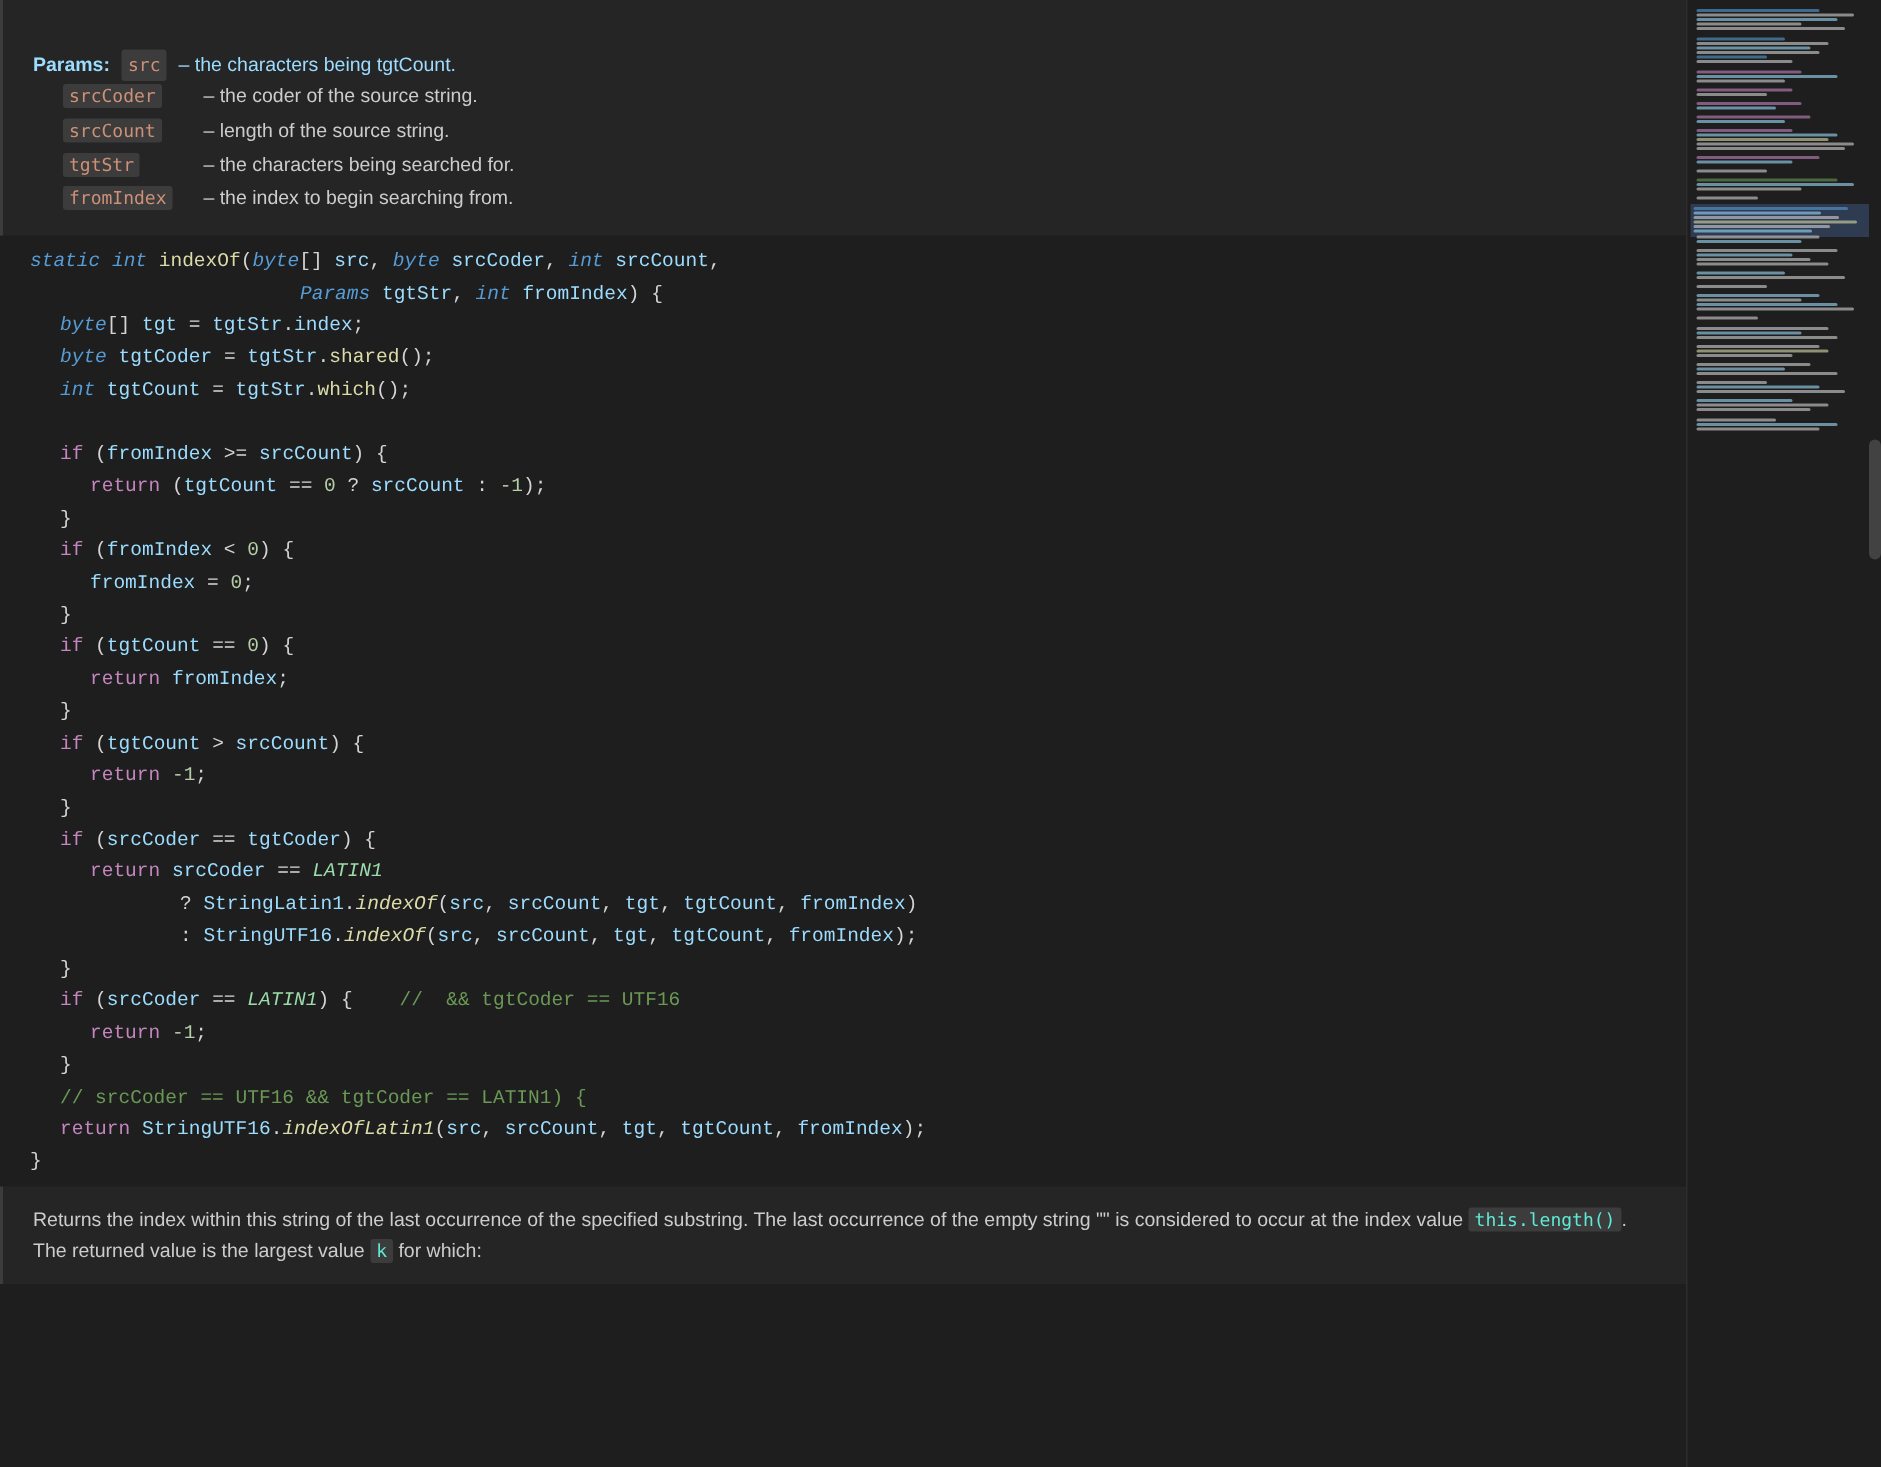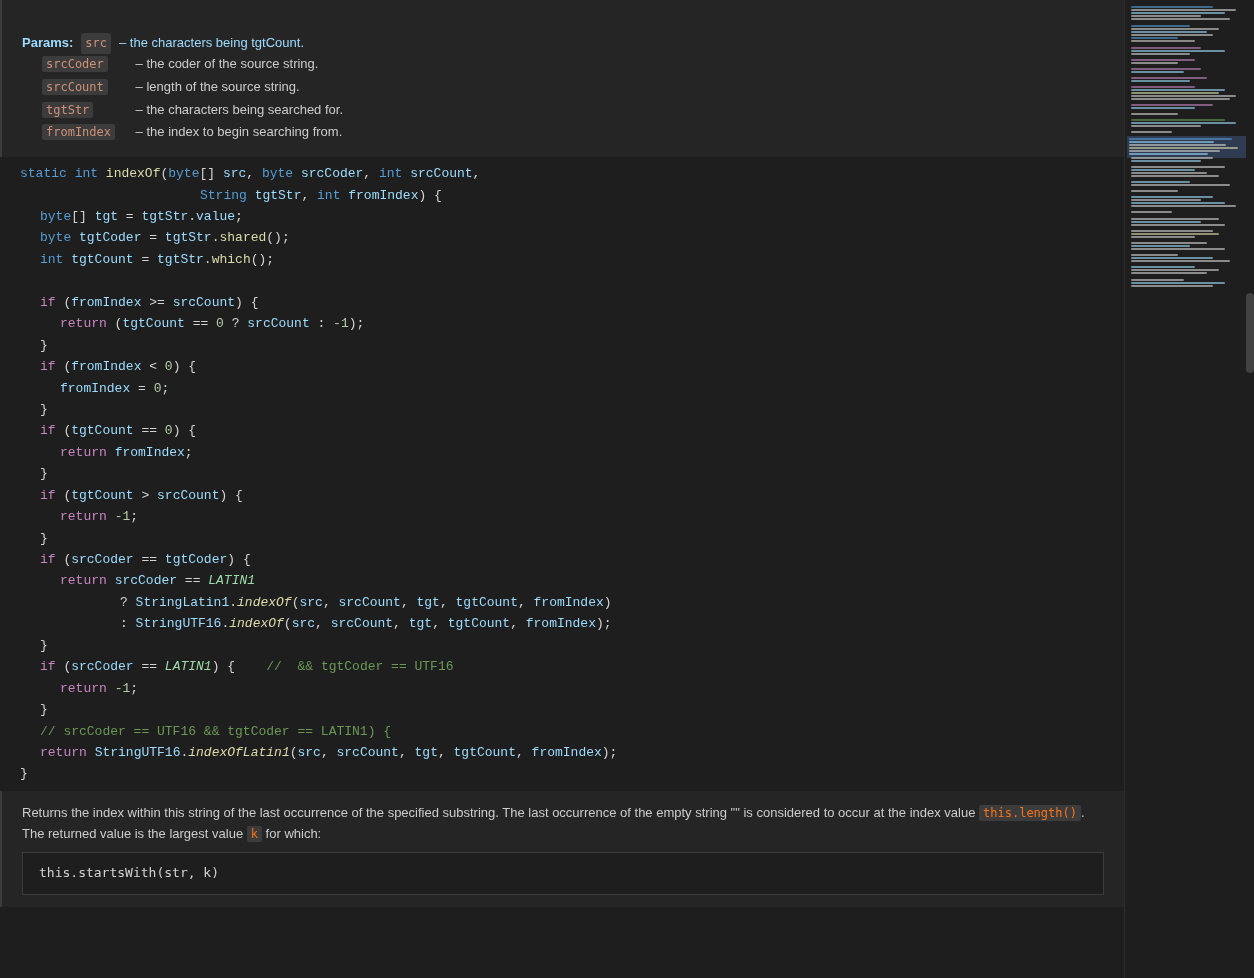--- a/index.html
+++ b/index.html
@@ -61,21 +61,21 @@
       font-size: 13px;
     }
     .line {
       display: flex;
       align-items: baseline;
       white-space: pre;
     }
     .line-indent-0 { padding-left: 0; }
     .line-indent-1 { padding-left: 20px; }
     .line-indent-2 { padding-left: 40px; }
-    .kw { color: #569cd6; } 
+    .kw { color: #569cd6; font-style: italic; } 
     .kw-if { color: #c586c0; }
     .fn { color: #dcdcaa; }
     .param { color: #9cdcfe; }
     .num { color: #b5cea8; }
     .comment { color: #6a9955; }
     .italic-fn { color: #dcdcaa; font-style: italic; }
     .italic-const { color: #9cdcaa; font-style: italic; }
     .punc { color: #d4d4d4; }
 
     .bottom-doc {
@@ -83,21 +83,21 @@
       border-left: 2px solid #3c3c3c;
       padding: 12px 20px;
       margin-top: 0;
       color: #cccccc;
       font-family: 'Segoe UI', Arial, sans-serif;
       font-size: 13px;
       line-height: 1.6;
     }
     .bottom-doc .inline-code {
       background: #3c3c3c;
-      color: #f97316;
+      color: #5eead4;
       padding: 1px 4px;
       border-radius: 2px;
       font-family: 'Consolas', monospace;
       font-size: 12px;
     }
     .code-example-box {
       background: #1e1e1e;
       border: 1px solid #3c3c3c;
       padding: 10px 16px;
       margin-top: 8px;
@@ -194,38 +194,38 @@
       <span>&nbsp;</span>
       <span class="param">srcCoder</span>
       <span>, </span>
       <span class="kw">int</span>
       <span>&nbsp;</span>
       <span class="param">srcCount</span>
       <span>,</span>
     </div>
 
     <div class="line" style="padding-left:180px;">
-      <span class="kw">String</span>
+      <span class="kw">Params</span>
       <span>&nbsp;</span>
       <span class="param">tgtStr</span>
       <span>, </span>
       <span class="kw">int</span>
       <span>&nbsp;</span>
       <span class="param">fromIndex</span>
       <span>) {</span>
     </div>
 
     <div class="line line-indent-1">
       <span class="kw">byte</span>
       <span>[] </span>
       <span class="param">tgt</span>
       <span> = </span>
       <span class="param">tgtStr</span>
       <span>.</span>
-      <span class="param">value</span>
+      <span class="param">index</span>
       <span>;</span>
     </div>
 
     <div class="line line-indent-1">
       <span class="kw">byte</span>
       <span>&nbsp;</span>
       <span class="param">tgtCoder</span>
       <span> = </span>
       <span class="param">tgtStr</span>
       <span>.</span>
@@ -425,23 +425,20 @@
     <div class="line line-indent-0"><span>}</span></div>
 
   </div>
 
   <div class="bottom-doc">
     <p>
       Returns the index within this string of the last occurrence of the specified substring. The last occurrence of the empty string "" is considered to occur at the index value
       <span class="inline-code">this.length()</span>.
       The returned value is the largest value <span class="inline-code">k</span> for which:
     </p>
-    <div class="code-example-box">
-      <span>this.startsWith(str, k)</span>
-    </div>
   </div>
 
 </div>
 
 <div class="minimap" style="position:relative;">
 
   <div style="padding:2px 4px;">
 
     <div class="minimap-line mm-blue" style="width:70%;"></div>
     <div class="minimap-line mm-white" style="width:90%;"></div>

